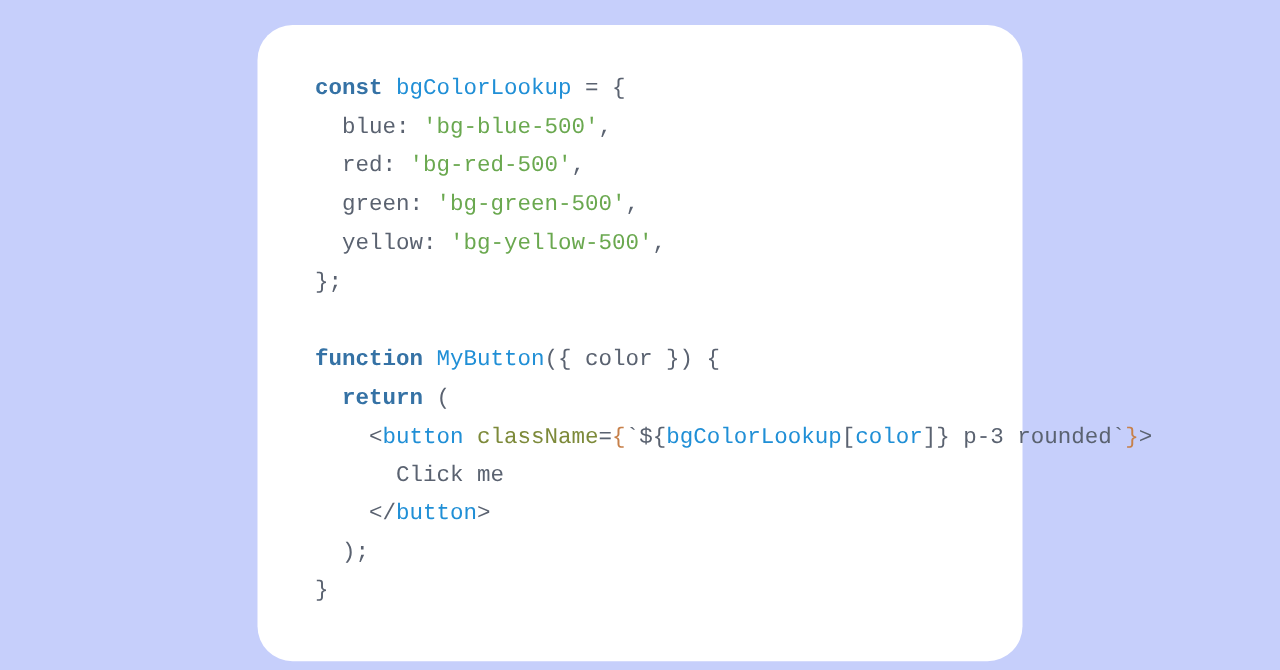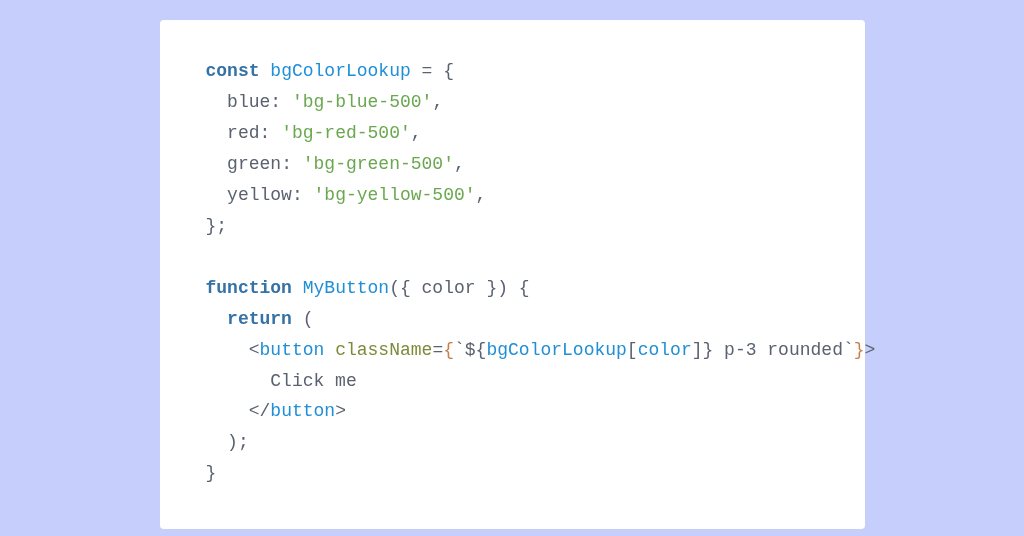--- a/index.html
+++ b/index.html
@@ -8,23 +8,23 @@
     width: 1024px;
     height: 536px;
     background: #c6cffb;
     display: flex;
     align-items: flex-start;
     justify-content: center;
     font-family: ui-monospace, SFMono-Regular, "SF Mono", Menlo, Consolas, "Liberation Mono", monospace;
   }
   .card {
     margin-top: 20px;
-    width: 705px;
+    width: 612px;
     background: #ffffff;
-    border-radius: 4px;
+    border-radius: 28px;
     padding: 36px 46px 40px 46px;
   }
   pre.code {
     margin: 0;
     font-size: 18px;
     line-height: 1.72;
     font-family: inherit;
     white-space: pre;
     color: #5a6270;
   }

